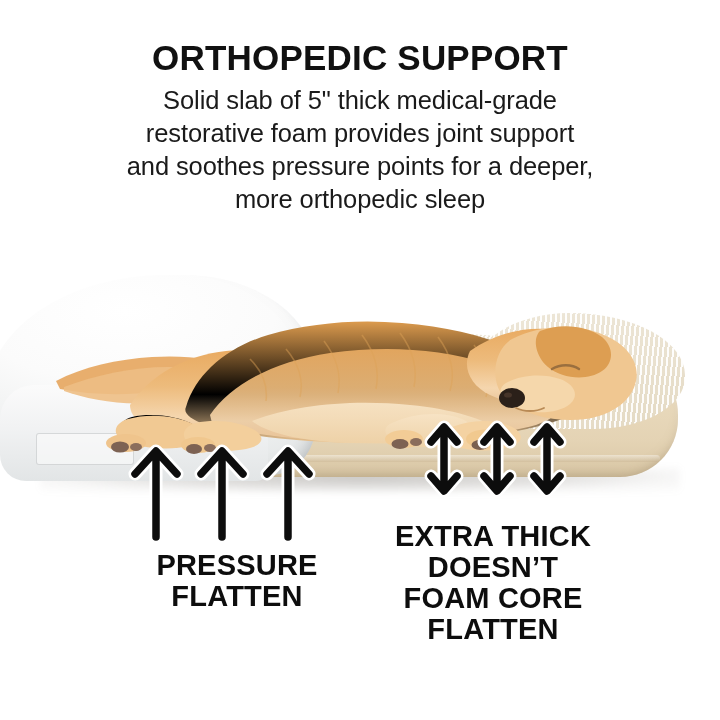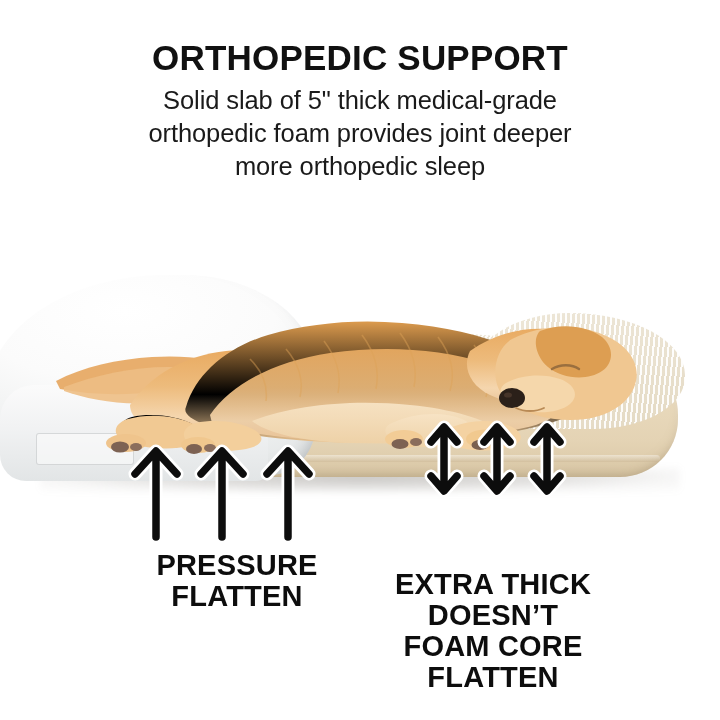--- a/index.html
+++ b/index.html
@@ -167,32 +167,33 @@
     text-align: center;
     font-weight: bold;
     color: #0d0d0d;
     line-height: 31px;
     font-size: 29px;
     letter-spacing: 0.2px;
   }
   .caption .line { display: block; white-space: nowrap; }
 
   .caption-left  { left: 92px;  top: 550px; width: 290px; }
-  .caption-right { left: 356px; top: 521px; width: 274px; margin-top: 48px; }
+  .caption-right { left: 356px; top: 521px; width: 274px; }
 </style>
 </head>
 <body>
 
 <div id="infographic">
 
   <div class="text-block">
     <h1 class="headline">ORTHOPEDIC SUPPORT</h1>
     <p class="subcopy">
       <span class="line">Solid slab of 5" thick medical-grade</span>
-      <span class="line">orthopedic foam provides joint deeper</span>
+      <span class="line">restorative foam provides joint support</span>
+      <span class="line">and soothes pressure points for a deeper,</span>
       <span class="line">more orthopedic sleep</span>
     </p>
   </div>
 
   <div class="photo-stage">
 
     <div class="bed-shadow"></div>
 
     <div class="foam-base"></div>
     <div class="foam-seam"></div>

